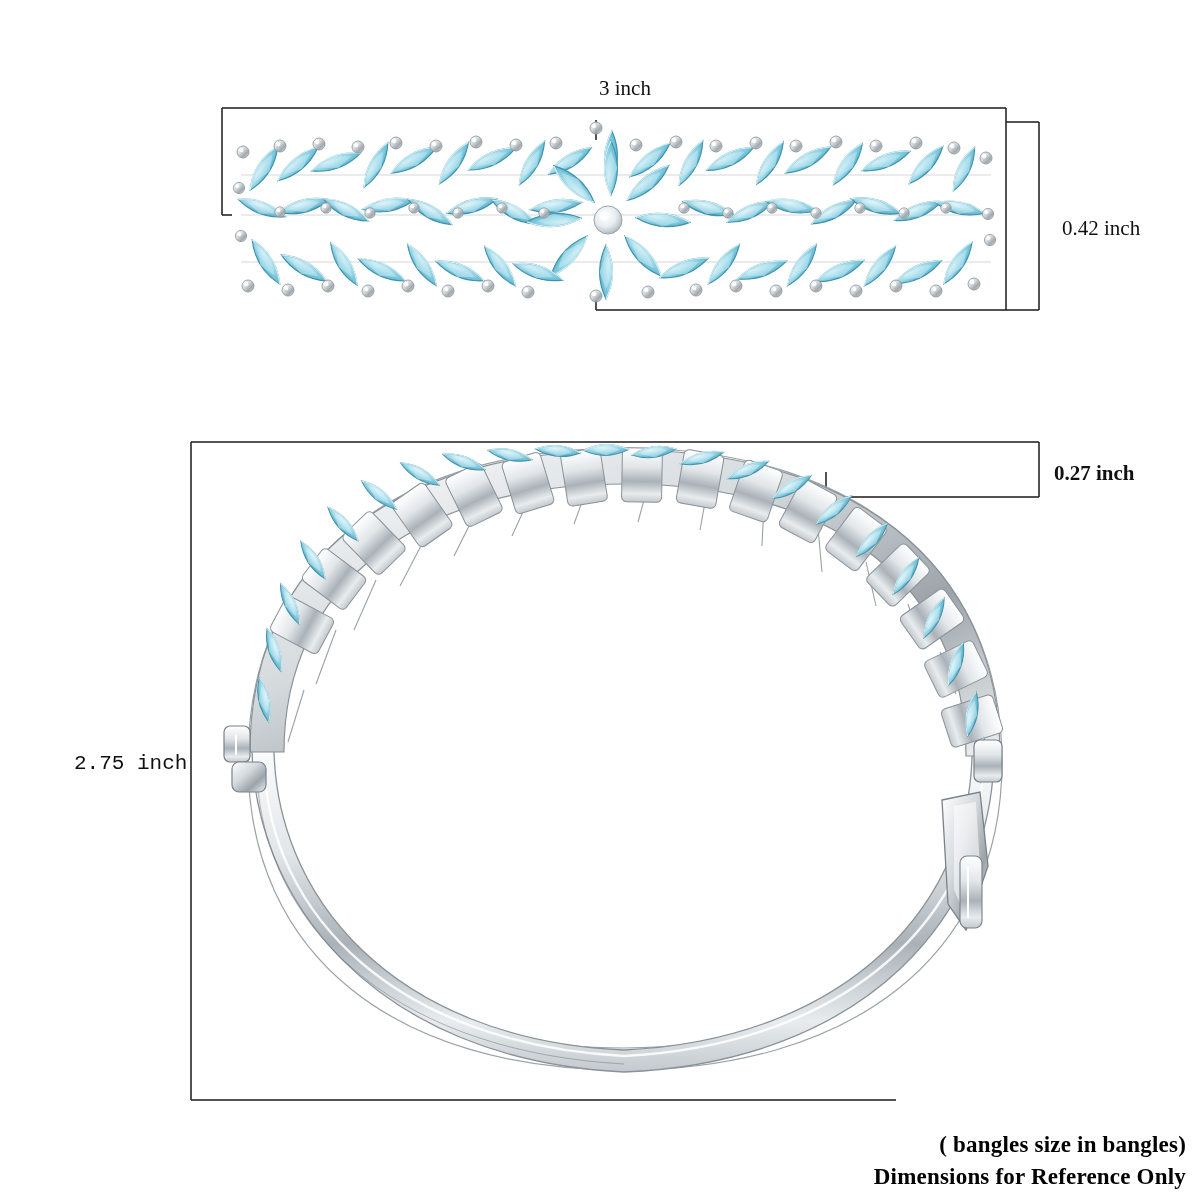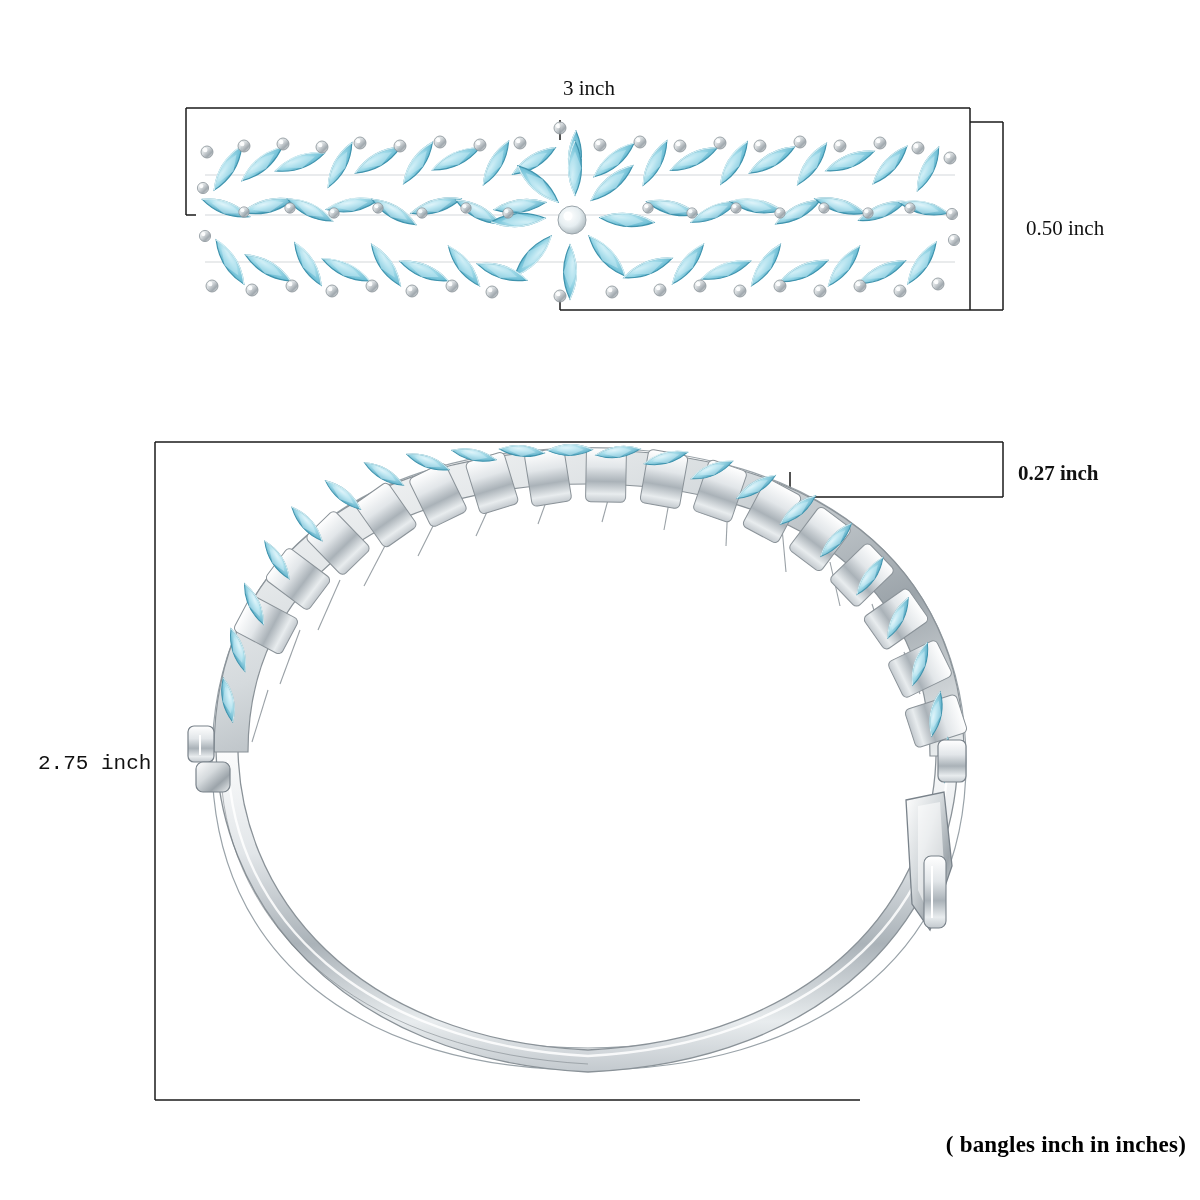--- a/index.html
+++ b/index.html
@@ -11,20 +11,21 @@
     width: 1200px;
     height: 1200px;
     position: relative;
     font-family: "Liberation Serif", serif;
     color: #000000;
     overflow: hidden;
   }
   .stage {
     position: absolute;
     inset: 0;
+    margin-left: 36px;
   }
   .dim-label {
     position: absolute;
     font-family: "Liberation Serif", serif;
     font-size: 21px;
     color: #111111;
     white-space: nowrap;
   }
   .footer {
     position: absolute;
@@ -373,21 +374,22 @@
         <path d="M 906 800 L 944 792 L 952 866 L 930 930 L 912 904 Z" fill="url(#metalGrad2)" stroke="#79828a" stroke-width="1.3"></path>
         <path d="M 918 806 L 940 802 L 944 866 L 928 912 L 918 890 Z" fill="#ffffff" opacity="0.55"></path>
         <rect x="924" y="856" width="22" height="72" rx="7" fill="url(#metalGrad)" stroke="#79828a" stroke-width="1.1"></rect>
         <line x1="932" y1="866" x2="932" y2="918" stroke="#ffffff" stroke-width="2"></line>
       </g>
     </g>
   </svg>
 
   <div class="dim-label" style="left:563px; top:76px;">3 inch</div>
 
-  <div class="dim-label" style="left:1026px; top:216px;">0.50 inch</div>
+  <div class="dim-label" style="left:1026px; top:216px;">0.42 inch</div>
 
   <div class="dim-label" style="left:1018px; top:461px;font-weight:bold;">0.27 inch</div>
 
   <div class="dim-label" style="left:38px; top:752px;font-family:Liberation Mono, monospace;">2.75 inch</div>
 
-  <div class="footer line1">( bangles inch in inches)</div>
+  <div class="footer line1">( bangles size in bangles)</div>
+  <div class="footer line2">Dimensions for Reference Only</div>
 
 </div>
 
 </body></html>

